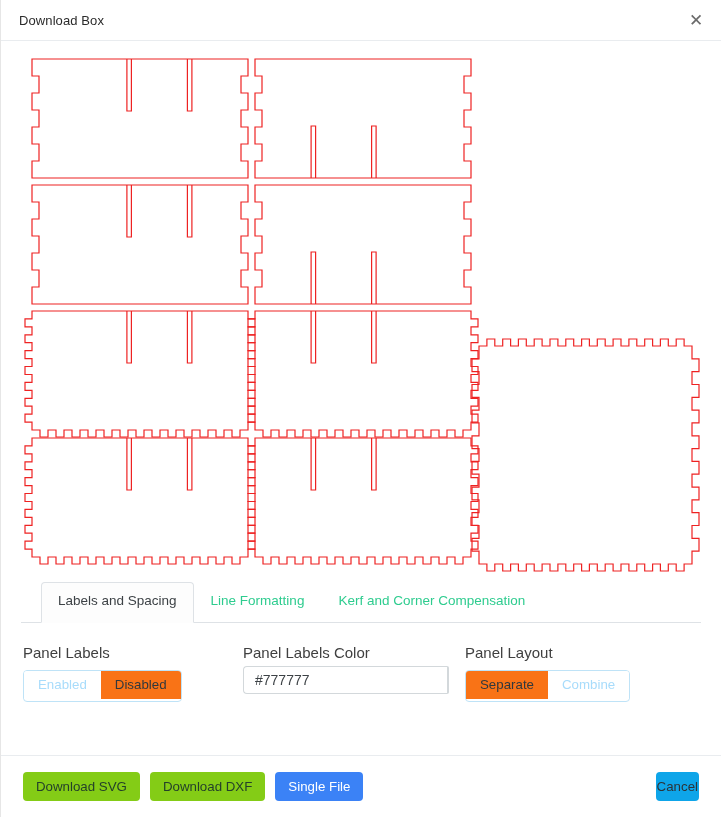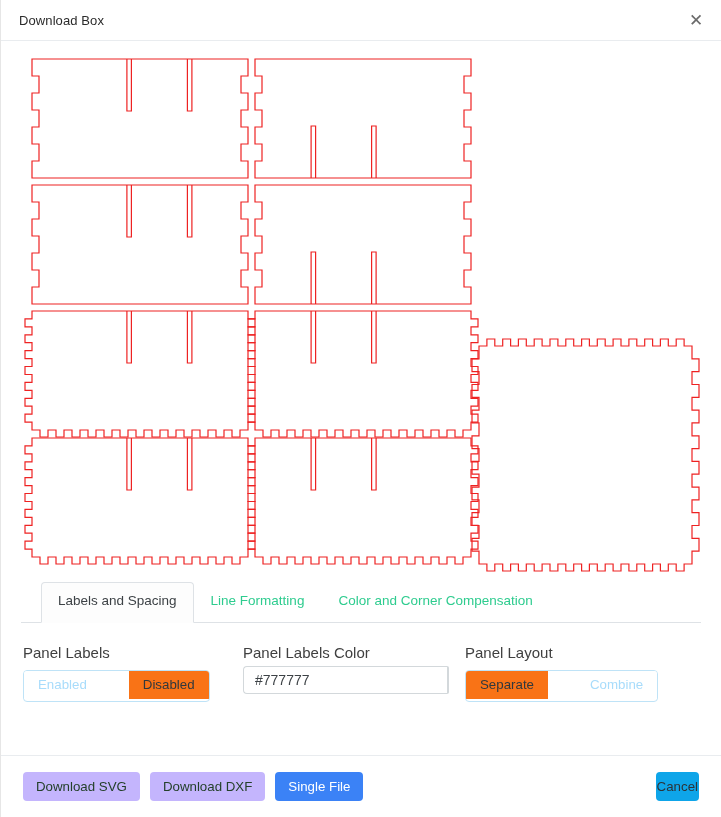--- a/index.html
+++ b/index.html
@@ -134,21 +134,20 @@
   .field-label.lower { margin-bottom: 3px; }
 
   
   .segmented {
     display: inline-flex;
     border: 1px solid #bfe3f7;
     border-radius: 4px;
     overflow: hidden;
     height: 30px;
     align-self: flex-start;
-    gap: 28px;
   }
   .seg-btn {
     border: none;
     background: #ffffff;
     padding: 0 14px;
     font-size: 13.3px;
     cursor: pointer;
     color: #a8dcfb;
     font-family: "Liberation Sans", sans-serif;
     line-height: 28px;
@@ -210,21 +209,21 @@
     border: none;
     border-radius: 4px;
     font-size: 13.3px;
     padding: 0 13px;
     height: 29px;
     line-height: 29px;
     cursor: pointer;
     font-family: "Liberation Sans", sans-serif;
     white-space: nowrap;
   }
-  .btn-green { background: #c4b5fd; color: #24402a; }
+  .btn-green { background: #84cc16; color: #24402a; }
   .btn-dark  { background: #3b82f6; color: #ffffff; }
   .btn-blue  { background: #0ea5e9; color: #2c3338; padding: 0 1px; }
 </style>
 </head>
 <body>
 
 <div class="modal">
 
   <div class="modal-header">
     <div class="modal-title">Download Box</div>
@@ -260,21 +259,21 @@
           <path d="M370.6 397.0 L370.6 449.0 L375.1 449.0 L375.1 397.0"></path>
           <path d="M478.0 305.0 L485.9 305.0 L485.9 298.0 L493.8 298.0 L493.8 305.0 L501.7 305.0 L501.7 298.0 L509.6 298.0 L509.6 305.0 L517.4 305.0 L517.4 298.0 L525.3 298.0 L525.3 305.0 L533.2 305.0 L533.2 298.0 L541.1 298.0 L541.1 305.0 L549.0 305.0 L549.0 298.0 L556.9 298.0 L556.9 305.0 L564.8 305.0 L564.8 298.0 L572.7 298.0 L572.7 305.0 L580.6 305.0 L580.6 298.0 L588.4 298.0 L588.4 305.0 L596.3 305.0 L596.3 298.0 L604.2 298.0 L604.2 305.0 L612.1 305.0 L612.1 298.0 L620.0 298.0 L620.0 305.0 L627.9 305.0 L627.9 298.0 L635.8 298.0 L635.8 305.0 L643.7 305.0 L643.7 298.0 L651.6 298.0 L651.6 305.0 L659.4 305.0 L659.4 298.0 L667.3 298.0 L667.3 305.0 L675.2 305.0 L675.2 298.0 L683.1 298.0 L683.1 305.0 L691.0 305.0 L691.0 317.8 L698.0 317.8 L698.0 330.6 L691.0 330.6 L691.0 343.5 L698.0 343.5 L698.0 356.3 L691.0 356.3 L691.0 369.1 L698.0 369.1 L698.0 381.9 L691.0 381.9 L691.0 394.8 L698.0 394.8 L698.0 407.6 L691.0 407.6 L691.0 420.4 L698.0 420.4 L698.0 433.2 L691.0 433.2 L691.0 446.1 L698.0 446.1 L698.0 458.9 L691.0 458.9 L691.0 471.7 L698.0 471.7 L698.0 484.5 L691.0 484.5 L691.0 497.4 L698.0 497.4 L698.0 510.2 L691.0 510.2 L691.0 523.0 L683.1 523.0 L683.1 530.0 L675.2 530.0 L675.2 523.0 L667.3 523.0 L667.3 530.0 L659.4 530.0 L659.4 523.0 L651.6 523.0 L651.6 530.0 L643.7 530.0 L643.7 523.0 L635.8 523.0 L635.8 530.0 L627.9 530.0 L627.9 523.0 L620.0 523.0 L620.0 530.0 L612.1 530.0 L612.1 523.0 L604.2 523.0 L604.2 530.0 L596.3 530.0 L596.3 523.0 L588.4 523.0 L588.4 530.0 L580.6 530.0 L580.6 523.0 L572.7 523.0 L572.7 530.0 L564.8 530.0 L564.8 523.0 L556.9 523.0 L556.9 530.0 L549.0 530.0 L549.0 523.0 L541.1 523.0 L541.1 530.0 L533.2 530.0 L533.2 523.0 L525.3 523.0 L525.3 530.0 L517.4 530.0 L517.4 523.0 L509.6 523.0 L509.6 530.0 L501.7 530.0 L501.7 523.0 L493.8 523.0 L493.8 530.0 L485.9 530.0 L485.9 523.0 L478.0 523.0 L478.0 510.2 L471.0 510.2 L471.0 497.4 L478.0 497.4 L478.0 484.5 L471.0 484.5 L471.0 471.7 L478.0 471.7 L478.0 458.9 L471.0 458.9 L471.0 446.1 L478.0 446.1 L478.0 433.2 L471.0 433.2 L471.0 420.4 L478.0 420.4 L478.0 407.6 L471.0 407.6 L471.0 394.8 L478.0 394.8 L478.0 381.9 L471.0 381.9 L471.0 369.1 L478.0 369.1 L478.0 356.3 L471.0 356.3 L471.0 343.5 L478.0 343.5 L478.0 330.6 L471.0 330.6 L471.0 317.8 L478.0 317.8 L478.0 305.0 Z"></path>
         </g>
     </svg>
   </div>
 
   <div class="tabs-wrap">
     <div class="tabs">
       <div class="tab active">Labels and Spacing</div>
       <div class="tab">Line Formatting</div>
-      <div class="tab">Color and Corner Compensation</div>
+      <div class="tab">Kerf and Corner Compensation</div>
     </div>
   </div>
 
   <div class="settings">
     <div class="field-row">
 
       <div class="field f-labels">
         <div class="field-label">Panel Labels</div>
         <div class="segmented">
           <button class="seg-btn">Enabled</button>

